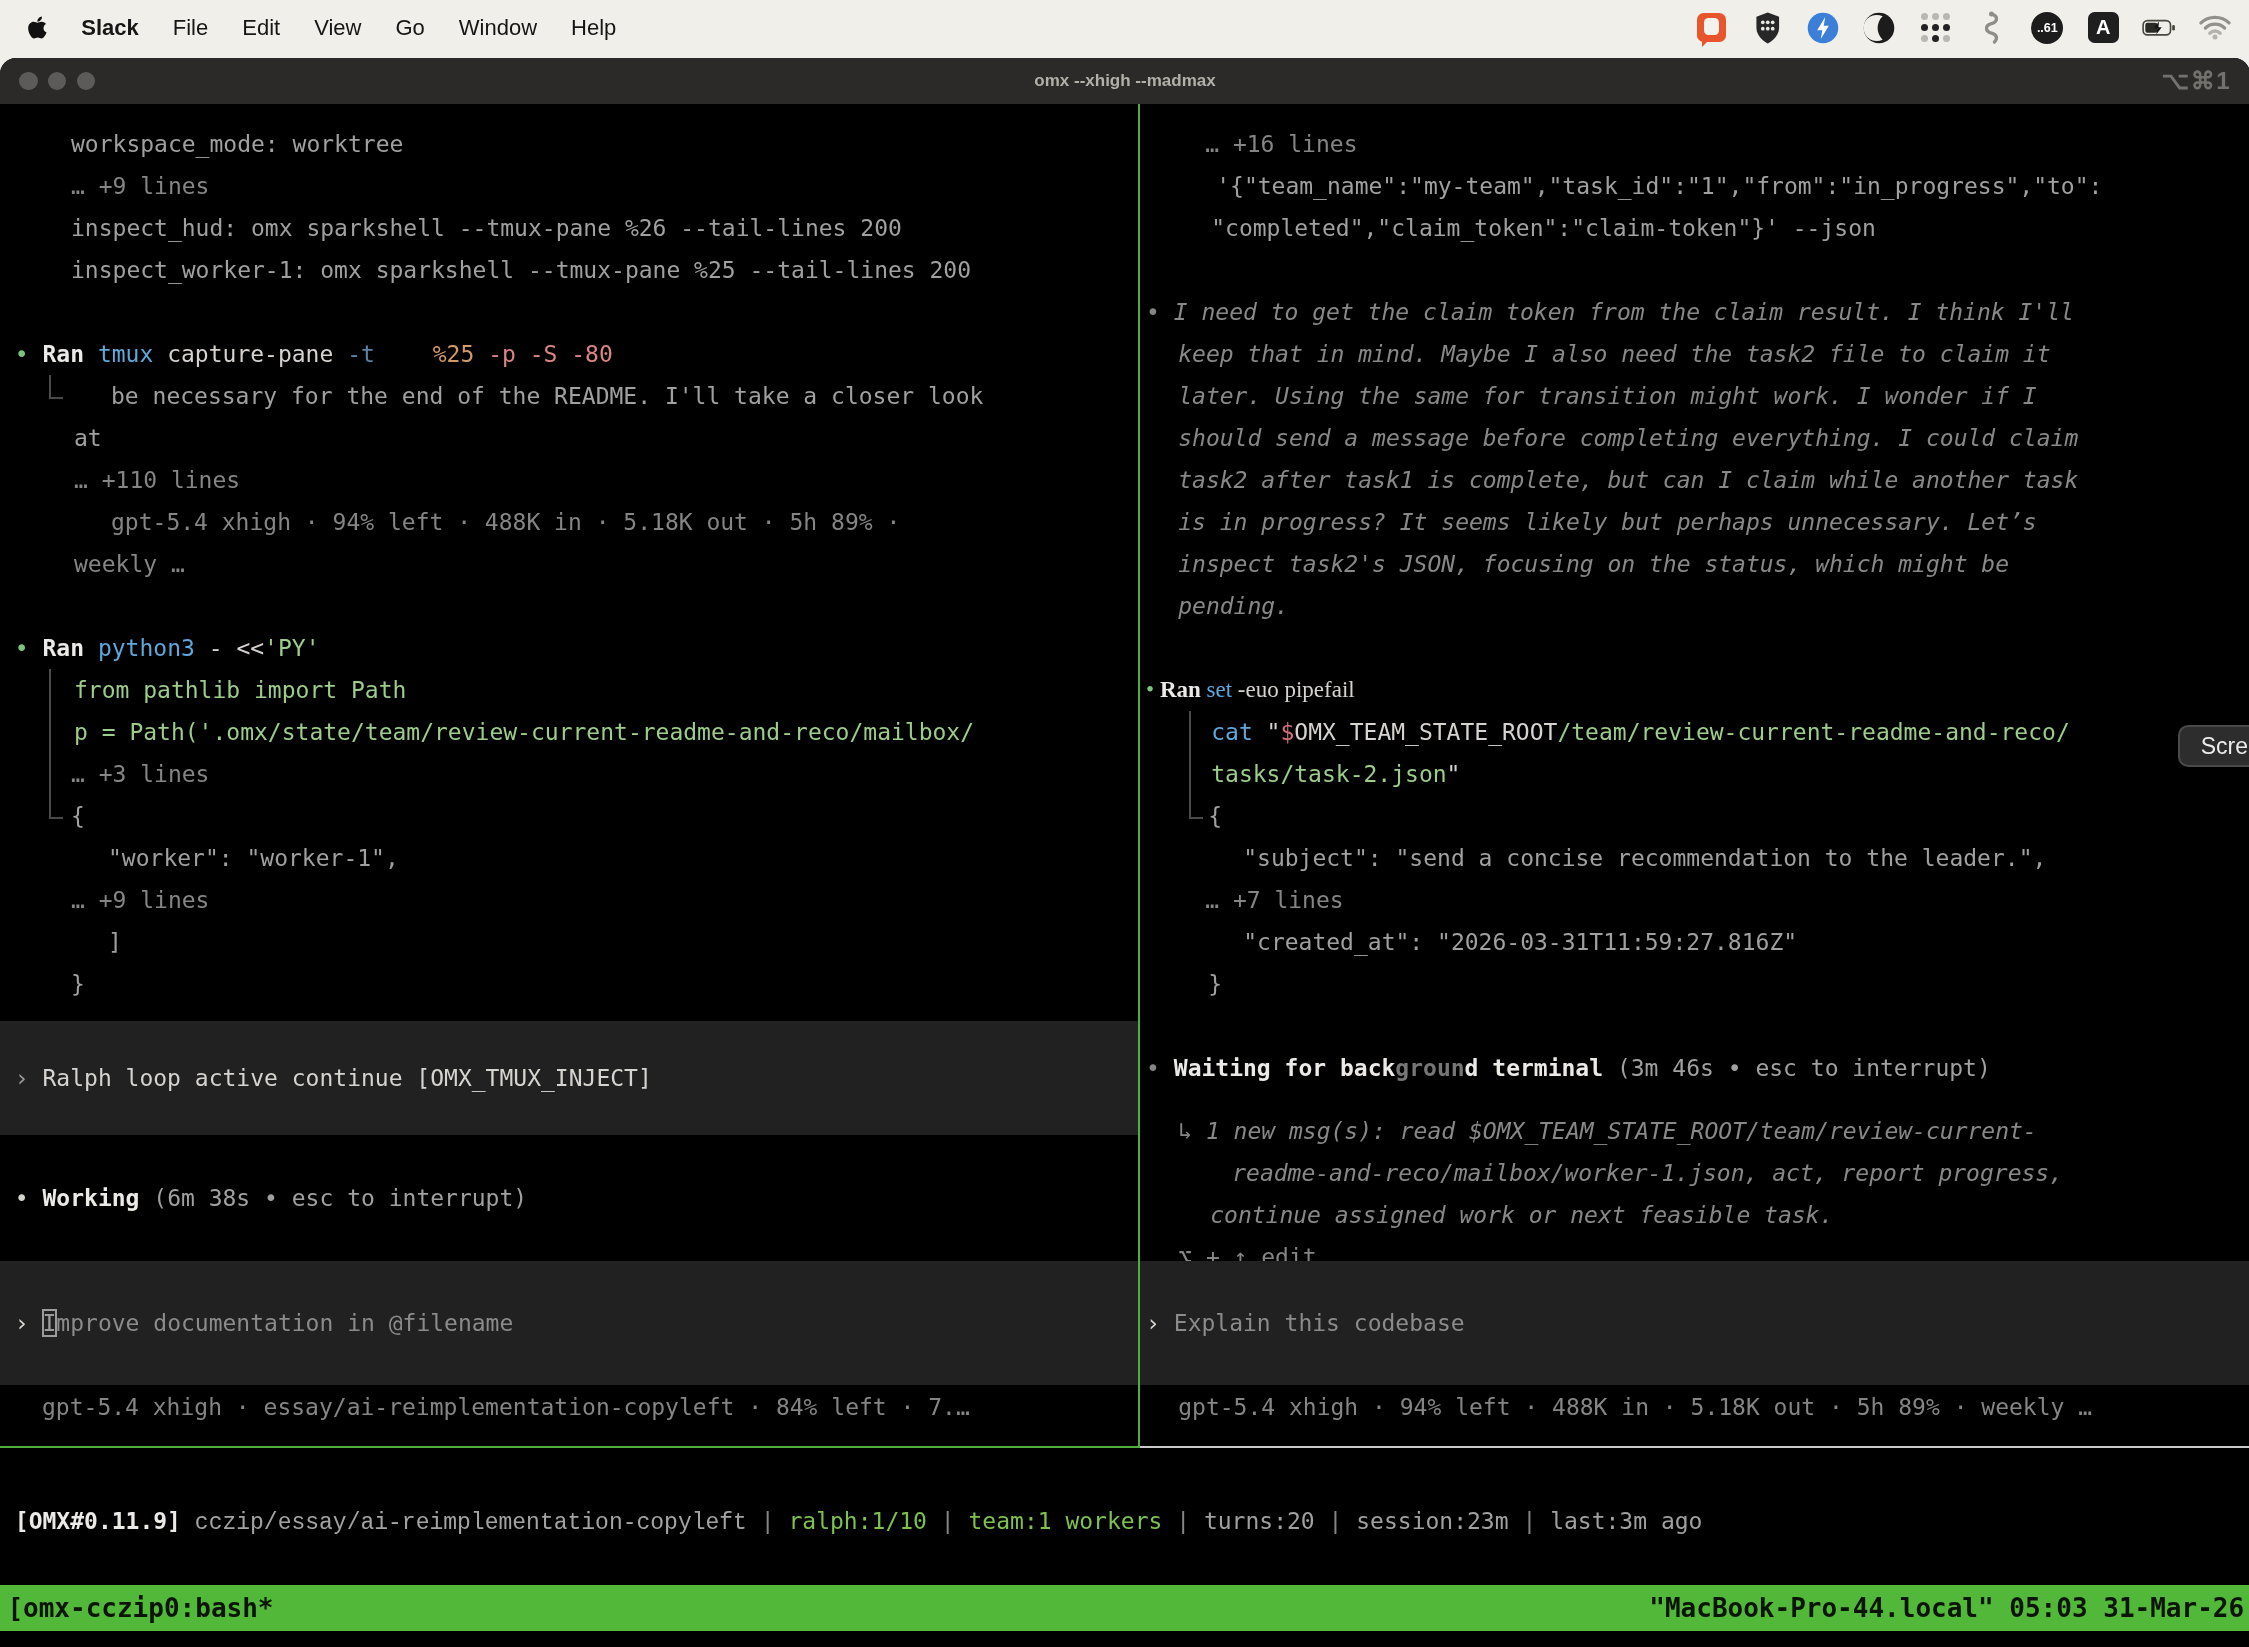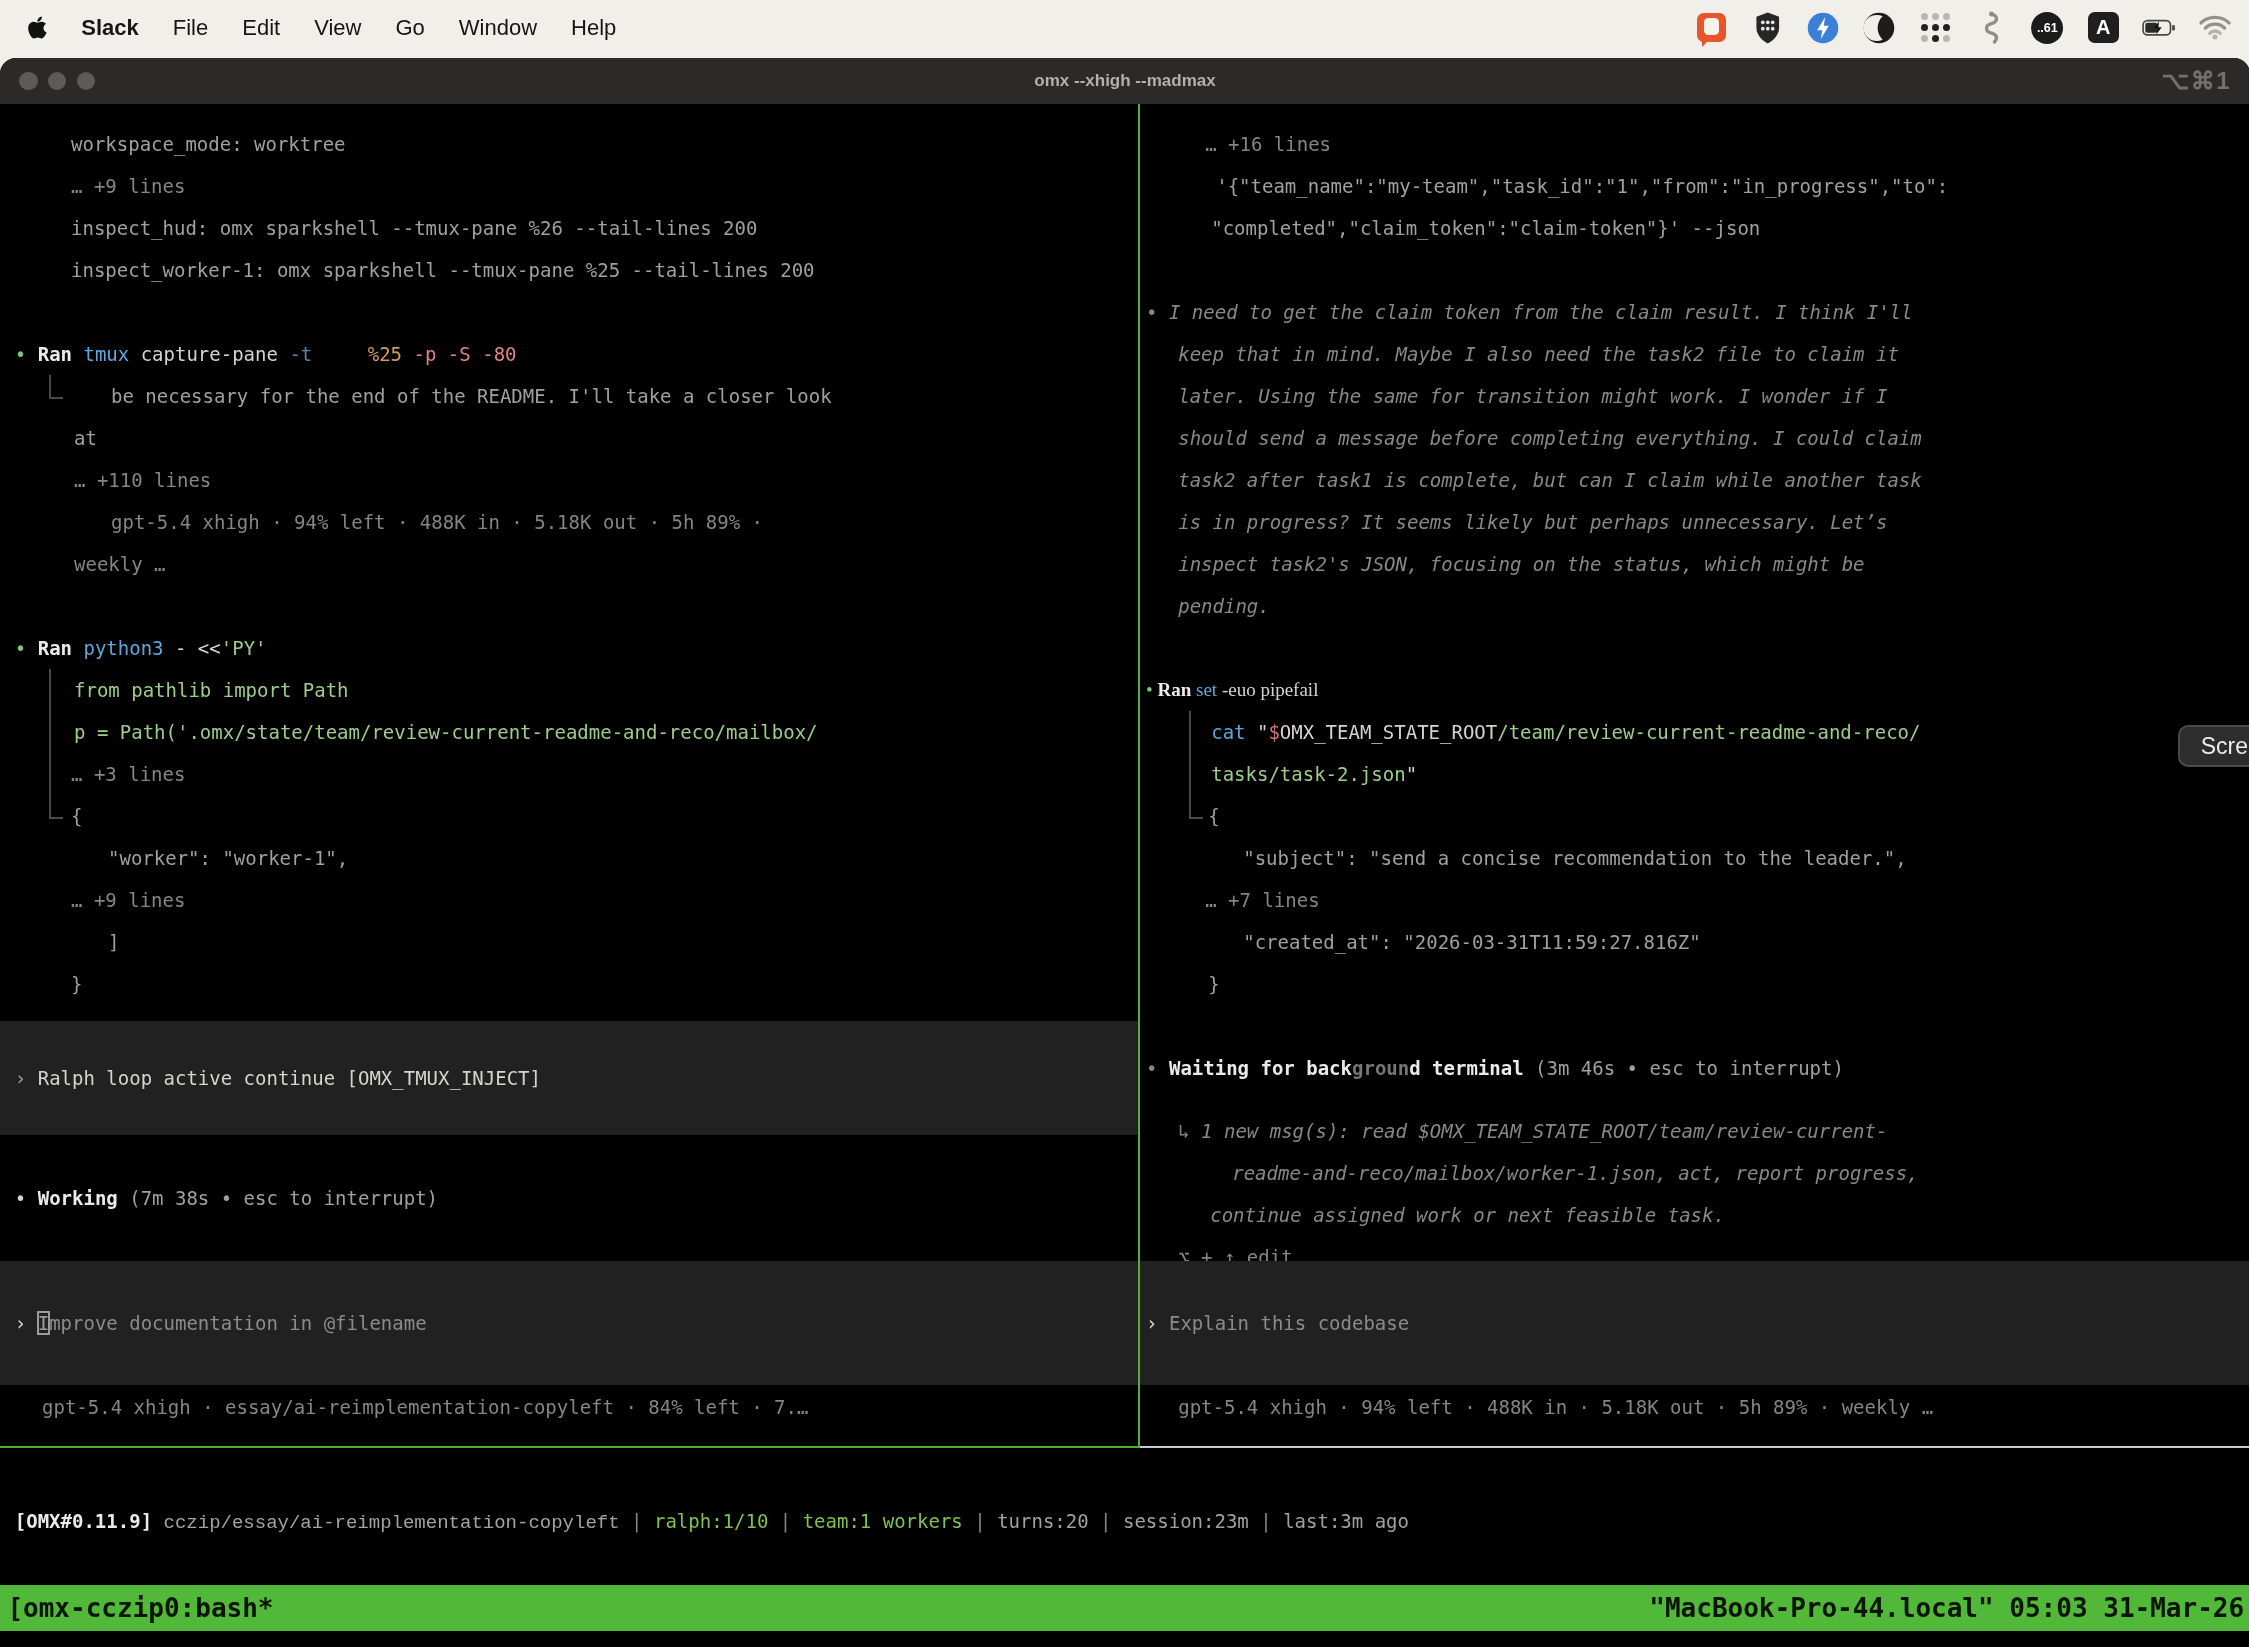--- a/index.html
+++ b/index.html
@@ -39,21 +39,21 @@
   .win-title{margin:0 auto;font-size:17px;font-weight:700;color:#b3afa9;}
   .win-shortcut{position:absolute;right:19px;font-size:24px;font-weight:600;color:#73716d;letter-spacing:1.5px;}
 
   
   .term{position:absolute;top:46px;left:0;right:0;bottom:0;display:flex;flex-direction:column;}
   .panes{height:1342px;display:flex;}
   .pane{position:relative;box-sizing:border-box;padding-top:19px;overflow:hidden;}
   .pane-left{width:1138px;}
   .divider{width:2.2px;background:#4fae3d;}
   .pane-right{flex:1;}
-  .line{position:relative;min-height:42px;line-height:42px;font-size:19px;white-space:pre;}
+  .line{position:relative;min-height:42px;line-height:42px;font-size:23px;white-space:pre;}
   .band{background:#212121;padding-top:41px;padding-bottom:41px;}
   .band-mid{padding-top:36px;padding-bottom:36px;}
   .bottom{position:absolute;left:0;right:0;bottom:17.7px;background:#000;}
   .statusline{margin-top:1.5px;}
   .g-v::before{content:"";position:absolute;left:49px;top:0;bottom:0;border-left:2.2px solid #4a4a4a;}
   .g-corner::before{content:"";position:absolute;left:49px;top:0;height:22px;width:11.8px;
     border-left:2.2px solid #4a4a4a;border-bottom:2.2px solid #4a4a4a;}
 
   
   .s-gy{color:#a0a0a0;} .s-dm{color:#858585;}
@@ -202,21 +202,21 @@
               <div class="line g-v" style="padding-left: 74px;"><span class="s-gr">p = Path('.omx/state/team/review-current-readme-and-reco/mailbox/</span></div>
               <div class="line g-v" style="padding-left: 71px;"><span class="s-dm">… +3 lines</span></div>
               <div class="line g-corner" style="padding-left: 71px;"><span class="s-gy">{</span></div>
               <div class="line" style="padding-left: 108px;"><span class="s-gy">"worker": "worker-1",</span></div>
               <div class="line" style="padding-left: 71px;"><span class="s-dm">… +9 lines</span></div>
               <div class="line" style="padding-left: 108px;"><span class="s-gy">]</span></div>
               <div class="line" style="padding-left: 71px;"><span class="s-gy">}</span></div>
               <div style="height: 16px;"></div>
               <div class="line band band-mid" style="padding-left: 14.8px;"><span class="s-pr">› </span><span class="s-pw">Ralph loop active continue [OMX_TMUX_INJECT]</span></div>
               <div style="height: 42px;"></div>
-              <div class="line" style="padding-left: 14.8px;"><span class="s-w">• </span><span class="s-bw">Working</span><span class="s-gy"> (7m 38s • esc to interrupt)</span></div>
+              <div class="line" style="padding-left: 14.8px;"><span class="s-w">• </span><span class="s-bw">Working</span><span class="s-gy"> (6m 38s • esc to interrupt)</span></div>
             </div>
           <div class="bottom" id="left-bottom">
               <div class="line band" style="padding-left: 14.8px;"><span class="s-pw">› </span><span class="s-cb">I</span><span class="s-ph">mprove documentation in @filename</span></div>
               <div class="line statusline" style="padding-left: 42px;"><span class="s-dm">gpt-5.4 xhigh · essay/ai-reimplementation-copyleft · 84% left · 7.…</span></div>
             </div>
         </div>
         <div class="divider"></div>
         <div class="pane pane-right" id="pane-right">
           <div id="right-lines">
               <div class="line" style="padding-left: 65px;"><span class="s-dm">… +16 lines</span></div>

